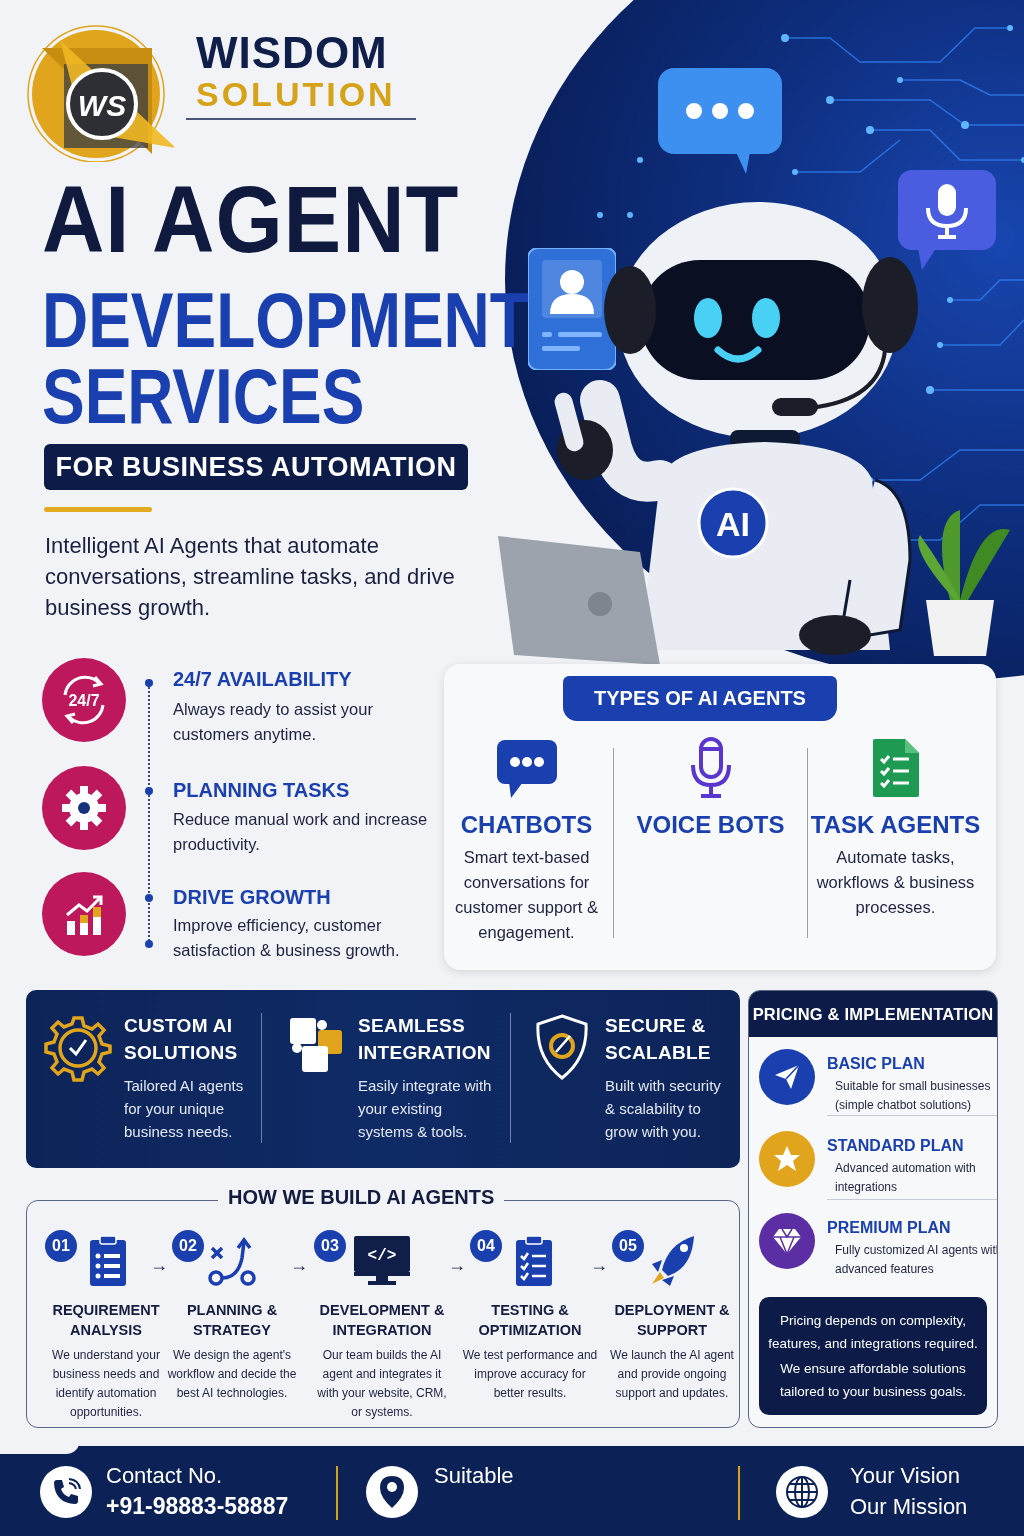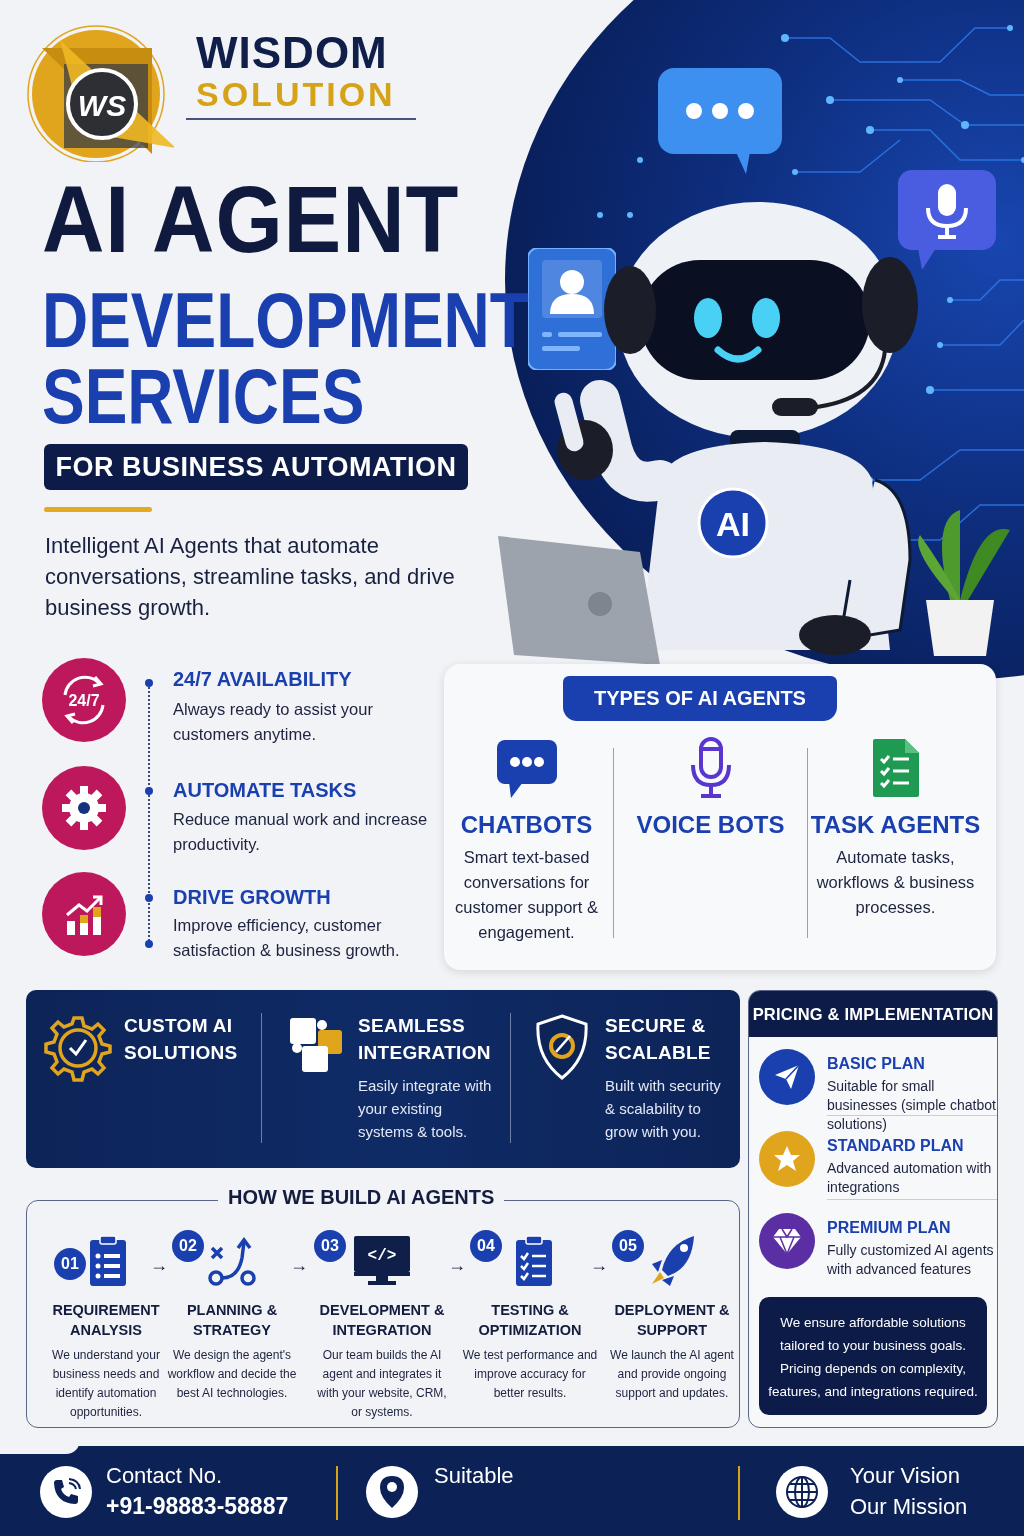--- a/index.html
+++ b/index.html
@@ -77,21 +77,21 @@
   .band-div { top: 1013px; width: 1px; height: 130px; background: #6f7fa8; }
 
   
   .pricing {
     left: 748px; top: 990px; width: 250px; height: 438px; border: 1.5px solid #5a6688; border-radius: 12px; background: #f7f8fa; overflow: hidden;
   }
   .pricing-head { height: 46px; background: #0c1b47; color: #fff; font-size: 16.5px; font-weight: 700; display: flex; align-items: center; justify-content: center; letter-spacing: 0.2px; }
   .plan { position: absolute; left: 10px; width: 230px; }
   .plan-icon { position: absolute; left: 0; top: 0; width: 56px; height: 56px; border-radius: 50%; display: flex; align-items: center; justify-content: center; }
   .plan-title { position: absolute; left: 68px; top: 6px; font-size: 16px; font-weight: 700; color: #1a3fae; white-space: nowrap; }
-  .plan-desc { position: absolute; left: 68px; top: 28px; font-size: 14px; line-height: 19px; color: #1d2340; width: 170px; }
+  .plan-desc { position: absolute; left: 76px; top: 28px; font-size: 12px; line-height: 19px; color: #1d2340; width: 170px; }
   .plan-rule { position: absolute; left: 68px; width: 170px; height: 1px; background: #c7ccd8; }
   .pricing-note {
     position: absolute; left: 10px; top: 306px; width: 228px; height: 118px; background: #0c1b47; border-radius: 10px;
     color: #fff; font-size: 13.5px; line-height: 23px; padding: 12px 8px; text-align: center;
   }
 
   
   .build-box { left: 26px; top: 1200px; width: 714px; height: 228px; border: 1.5px solid #5a6688; border-radius: 12px; }
   .build-title { left: 218px; top: 1186px; padding: 0 10px; background: #f2f3f6; font-size: 20px; font-weight: 700; color: #141c3f; }
   .step { top: 1230px; width: 140px; text-align: center; }
@@ -262,21 +262,21 @@
         <rect x="4" y="22" width="10" height="8"></rect>
         <rect x="38" y="22" width="10" height="8"></rect>
         <rect x="22" y="4" width="8" height="10" transform="rotate(45 26 26)"></rect>
         <rect x="22" y="38" width="8" height="10" transform="rotate(45 26 26)"></rect>
         <rect x="4" y="22" width="10" height="8" transform="rotate(45 26 26)"></rect>
         <rect x="38" y="22" width="10" height="8" transform="rotate(45 26 26)"></rect>
       </g>
       <circle cx="26" cy="26" r="6" fill="#16327d"></circle>
     </svg>
 </div>
-<div class="abs feat-title" style="top:779px;">AUTOMATE TASKS</div>
+<div class="abs feat-title" style="top:779px;">PLANNING TASKS</div>
 <div class="abs feat-desc" style="top:807px;">Reduce manual work and increase productivity.</div>
 
 <div class="abs feature-icon" style="left:42px;top:872px;">
   <svg width="50" height="50" viewBox="0 0 50 50">
       <rect x="8" y="32" width="8" height="14" fill="#fff"></rect>
       <rect x="21" y="26" width="8" height="20" fill="#fff"></rect>
       <rect x="21" y="26" width="8" height="8" fill="#e0a51c"></rect>
       <rect x="34" y="18" width="8" height="28" fill="#fff"></rect>
       <rect x="34" y="18" width="8" height="10" fill="#e0a51c"></rect>
       <path d="M8 26 L20 16 L28 22 L42 8" stroke="#fff" stroke-width="3" fill="none"></path>
@@ -344,20 +344,21 @@
       <g stroke="#e0a51c" stroke-width="3.5" fill="none">
         <circle cx="34" cy="34" r="18"></circle>
         <path d="M30 4 L38 4 L40 12 L48 15 L54 10 L60 16 L55 22 L58 30 L66 32 L66 38 L58 40 L55 48 L60 54 L54 60 L48 55 L40 58 L38 66 L30 66 L28 58 L20 55 L14 60 L8 54 L13 48 L10 40 L2 38 L2 30 L10 28 L13 20 L8 14 L14 8 L20 13 L28 10 Z"></path>
       </g>
       <path d="M26 34 L32 40 L42 26" stroke="#fff" stroke-width="3" fill="none"></path>
     </svg>
 </div>
 <div class="abs band-item" style="left:124px;width:130px;">
   <div class="band-title">CUSTOM AI</div>
   <div class="band-title">SOLUTIONS</div>
+  <div class="band-desc">Tailored AI agents for your unique business needs.</div>
 </div>
 
 <div class="abs" style="left:288px;top:1016px;">
   <svg width="58" height="58" viewBox="0 0 58 58">
       <rect x="2" y="2" width="26" height="26" rx="3" fill="#fff"></rect>
       <rect x="30" y="14" width="24" height="24" rx="3" fill="#e0a51c"></rect>
       <rect x="14" y="30" width="26" height="26" rx="3" fill="#fff"></rect>
       <circle cx="34" cy="9" r="5" fill="#fff"></circle>
       <circle cx="9" cy="32" r="5" fill="#fff"></circle>
     </svg>
@@ -412,30 +413,30 @@
       <svg width="30" height="28" viewBox="0 0 30 28">
           <path d="M7 2 L23 2 L29 10 L15 27 L1 10 Z" fill="#fff"></path>
           <path d="M1 10 L29 10 M10 2 L15 10 L20 2 M8 10 L15 27 L22 10" stroke="#5b2fa3" stroke-width="1.5" fill="none"></path>
         </svg>
     </div>
     <div class="plan-title">PREMIUM PLAN</div>
     <div class="plan-desc">Fully customized AI agents with advanced features</div>
   </div>
 
   <div class="pricing-note">
+    <div>Pricing depends on complexity, features, and integrations required.</div>
     <div style="margin-top:2px;">We ensure affordable solutions tailored to your business goals.</div>
-    <div>Pricing depends on complexity, features, and integrations required.</div>
   </div>
 </div>
 
 <div class="abs build-box"></div>
 <div class="abs build-title">HOW WE BUILD AI AGENTS</div>
 
 <div class="abs step" style="left:36px;">
-  <div class="step-num" style="left:18px;margin-top:18px;">01</div>
+  <div class="step-num" style="left:9px;">01</div>
   <div class="step-icon" style="left:52px;">
     <svg width="40" height="54" viewBox="0 0 40 54">
         <rect x="2" y="6" width="36" height="46" rx="3" fill="#1a3fae"></rect>
         <rect x="12" y="2" width="16" height="8" rx="2" fill="#1a3fae" stroke="#fff" stroke-width="1.5"></rect>
         <g fill="#fff">
           <circle cx="10" cy="22" r="2.5"></circle>
           <rect x="16" y="20" width="16" height="4"></rect>
           <circle cx="10" cy="32" r="2.5"></circle>
           <rect x="16" y="30" width="16" height="4"></rect>
           <circle cx="10" cy="42" r="2.5"></circle>

